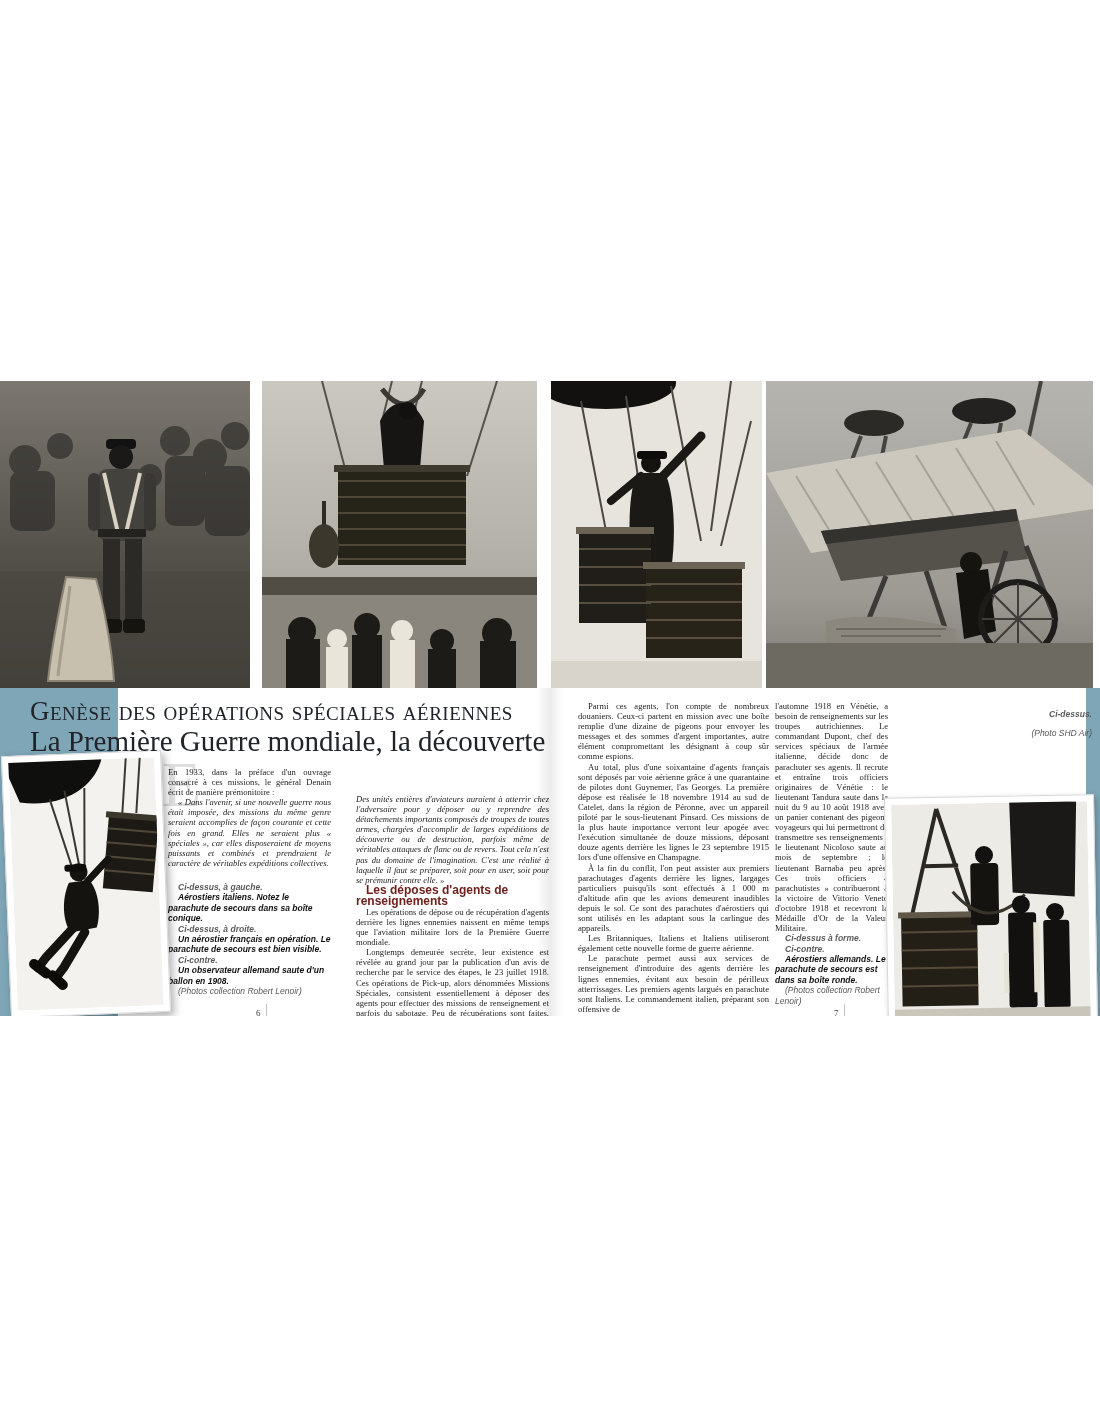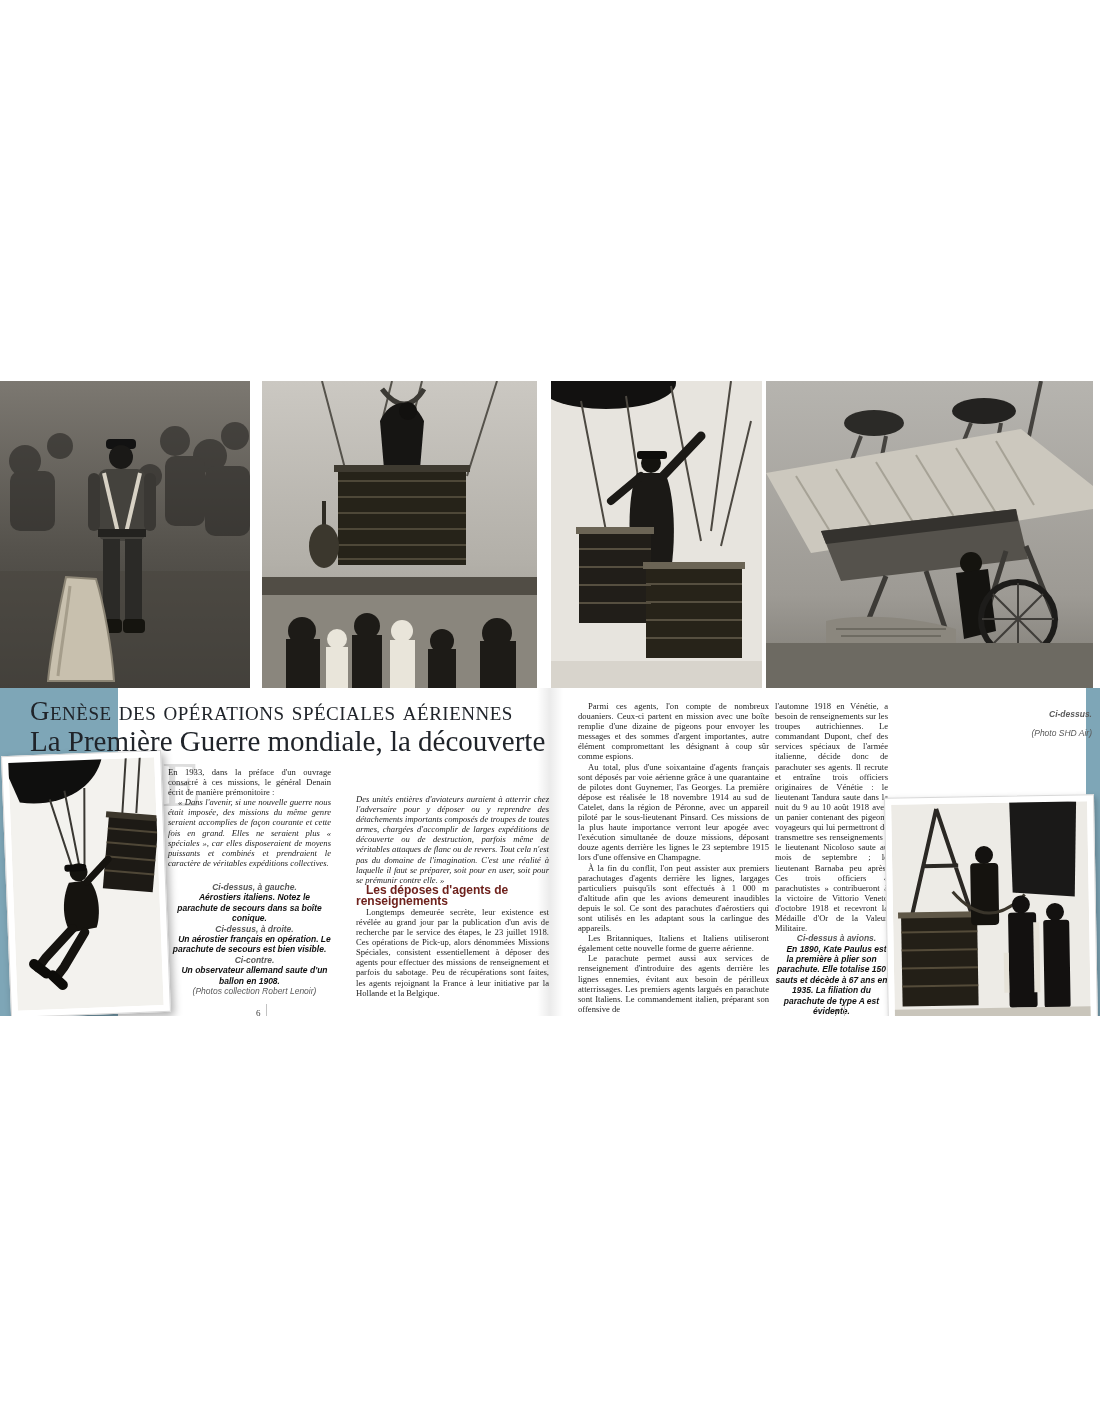--- a/index.html
+++ b/index.html
@@ -28,21 +28,21 @@
   .col p.noindent{text-indent:0;}
   .col p.it{font-style:italic;}
   .col1{left:168px;top:386px;width:163px;}
   .col2{left:356px;top:384px;width:193px;margin-top:29px;}
   .col3{left:578px;top:320px;width:191px;}
   .col4{left:775px;top:320px;width:215px;}
   .redhead{font-family:"Liberation Sans","DejaVu Sans",sans-serif;font-weight:bold;font-style:normal;
            color:var(--heading,#6e211c);font-size:12px;line-height:11px;margin:9px 0 4px 0;text-align:left;}
 
   .caps{font-family:"Liberation Sans","DejaVu Sans",sans-serif;font-size:8.5px;line-height:10.4px;
-        text-align:center;color:#101010;}
+        text-align:left;color:#101010;}
   .cap-label{font-style:italic;color:#5a5a5a;margin-top:10px;text-indent:0;font-weight:bold;}
   .cap-text{font-style:italic;font-weight:bold;text-indent:0;}
   .cap-credit{font-style:italic;color:#5a5a5a;text-indent:0;}
   .caps-left{margin-top:14px;}
   .cap-plane{position:absolute;left:980px;top:318px;width:112px;z-index:3;text-align:right;}
   .cap-plane p{text-align:right;}
 
   .push{float:right;width:102px;height:234px;margin-top:95px;}
 
   .tilt{position:absolute;background:#ffffff;padding:6px;box-shadow:3px 4px 8px rgba(0,0,0,.32);
@@ -242,37 +242,37 @@
         <p class="cap-text">Un aérostier français en opération. Le parachute de secours est bien visible.</p>
         <p class="cap-label">Ci-contre.</p>
         <p class="cap-text">Un observateur allemand saute d'un ballon en 1908.</p>
         <p class="cap-credit">(Photos collection Robert Lenoir)</p>
       </div>
     </div>
 
     <div class="col col2">
       <p class="it noindent">Des unités entières d'aviateurs auraient à atterrir chez l'adversaire pour y déposer ou y reprendre des détachements importants composés de troupes de toutes armes, chargées d'accomplir de larges expéditions de découverte ou de destruction, parfois même de véritables attaques de flanc ou de revers. Tout cela n'est pas du domaine de l'imagination. C'est une réalité à laquelle il faut se préparer, soit pour en user, soit pour se prémunir contre elle. »</p>
       <p class="redhead">Les déposes d'agents de renseignements</p>
+      <p>Les opérations de dépose ou de récupération d'agents derrière les lignes ennemies naissent en même temps que l'aviation militaire lors de la Première Guerre mondiale.</p>
       <p>Longtemps demeurée secrète, leur existence est révélée au grand jour par la publication d'un avis de recherche par le service des étapes, le 23 juillet 1918. Ces opérations de Pick-up, alors dénommées Missions Spéciales, consistent essentiellement à déposer des agents pour effectuer des missions de renseignement et parfois du sabotage. Peu de récupérations sont faites, les agents rejoignant la France à leur initiative par la Hollande et la Belgique.</p>
     </div>
 
     <div class="col col3">
       <p>Parmi ces agents, l'on compte de nombreux douaniers. Ceux-ci partent en mission avec une boîte remplie d'une dizaine de pigeons pour envoyer les messages et des sommes d'argent importantes, autre élément compromettant les désignant à coup sûr comme espions.</p>
       <p>Au total, plus d'une soixantaine d'agents français sont déposés par voie aérienne grâce à une quarantaine de pilotes dont Guynemer, l'as Georges. La première dépose est réalisée le 18 novembre 1914 au sud de Catelet, dans la région de Péronne, avec un appareil piloté par le sous-lieutenant Pinsard. Ces missions de la plus haute importance verront leur apogée avec l'exécution simultanée de douze missions, déposant douze agents derrière les lignes le 23 septembre 1915 lors d'une offensive en Champagne.</p>
       <p>À la fin du conflit, l'on peut assister aux premiers parachutages d'agents derrière les lignes, largages particuliers puisqu'ils sont effectués à 1 000 m d'altitude afin que les avions demeurent inaudibles depuis le sol. Ce sont des parachutes d'aérostiers qui sont utilisés en les adaptant sous la carlingue des appareils.</p>
       <p>Les Britanniques, Italiens et Italiens utiliseront également cette nouvelle forme de guerre aérienne.</p>
       <p>Le parachute permet aussi aux services de renseignement d'introduire des agents derrière les lignes ennemies, évitant aux besoin de périlleux atterrissages. Les premiers agents largués en parachute sont Italiens. Le commandement italien, préparant son offensive de</p>
     </div>
 
     <div class="col col4">
       <div class="push"></div>
       <p class="noindent">l'automne 1918 en Vénétie, a besoin de renseignements sur les troupes autrichiennes. Le commandant Dupont, chef des services spéciaux de l'armée italienne, décide donc de parachuter ses agents. Il recrute et entraîne trois officiers originaires de Vénétie : le lieutenant Tandura saute dans la nuit du 9 au 10 août 1918 avec un panier contenant des pigeons voyageurs qui lui permettront de transmettre ses renseignements ; le lieutenant Nicoloso saute au mois de septembre ; le lieutenant Barnaba peu après. Ces trois officiers « parachutistes » contribueront à la victoire de Vittorio Veneto d'octobre 1918 et recevront la Médaille d'Or de la Valeur Militaire.</p>
       <div class="caps">
-        <p class="cap-label">Ci-dessus à avions.</p>
-        <p class="cap-text">En 1890, Kate Paulus est la première à plier son parachute. Elle totalise 150 sauts et décède à 67 ans en 1935. La filiation du parachute de type A est évidente.</p>
+        <p class="cap-label">Ci-dessus à forme.</p>
         <p class="cap-label">Ci-contre.</p>
         <p class="cap-text">Aérostiers allemands. Le parachute de secours est dans sa boîte ronde.</p>
         <p class="cap-credit">(Photos collection Robert Lenoir)</p>
       </div>
     </div>
 
     <div class="caps cap-plane">
       <p class="cap-label">Ci-dessus.</p>
       <p class="cap-credit">(Photo SHD Air)</p>
     </div>

